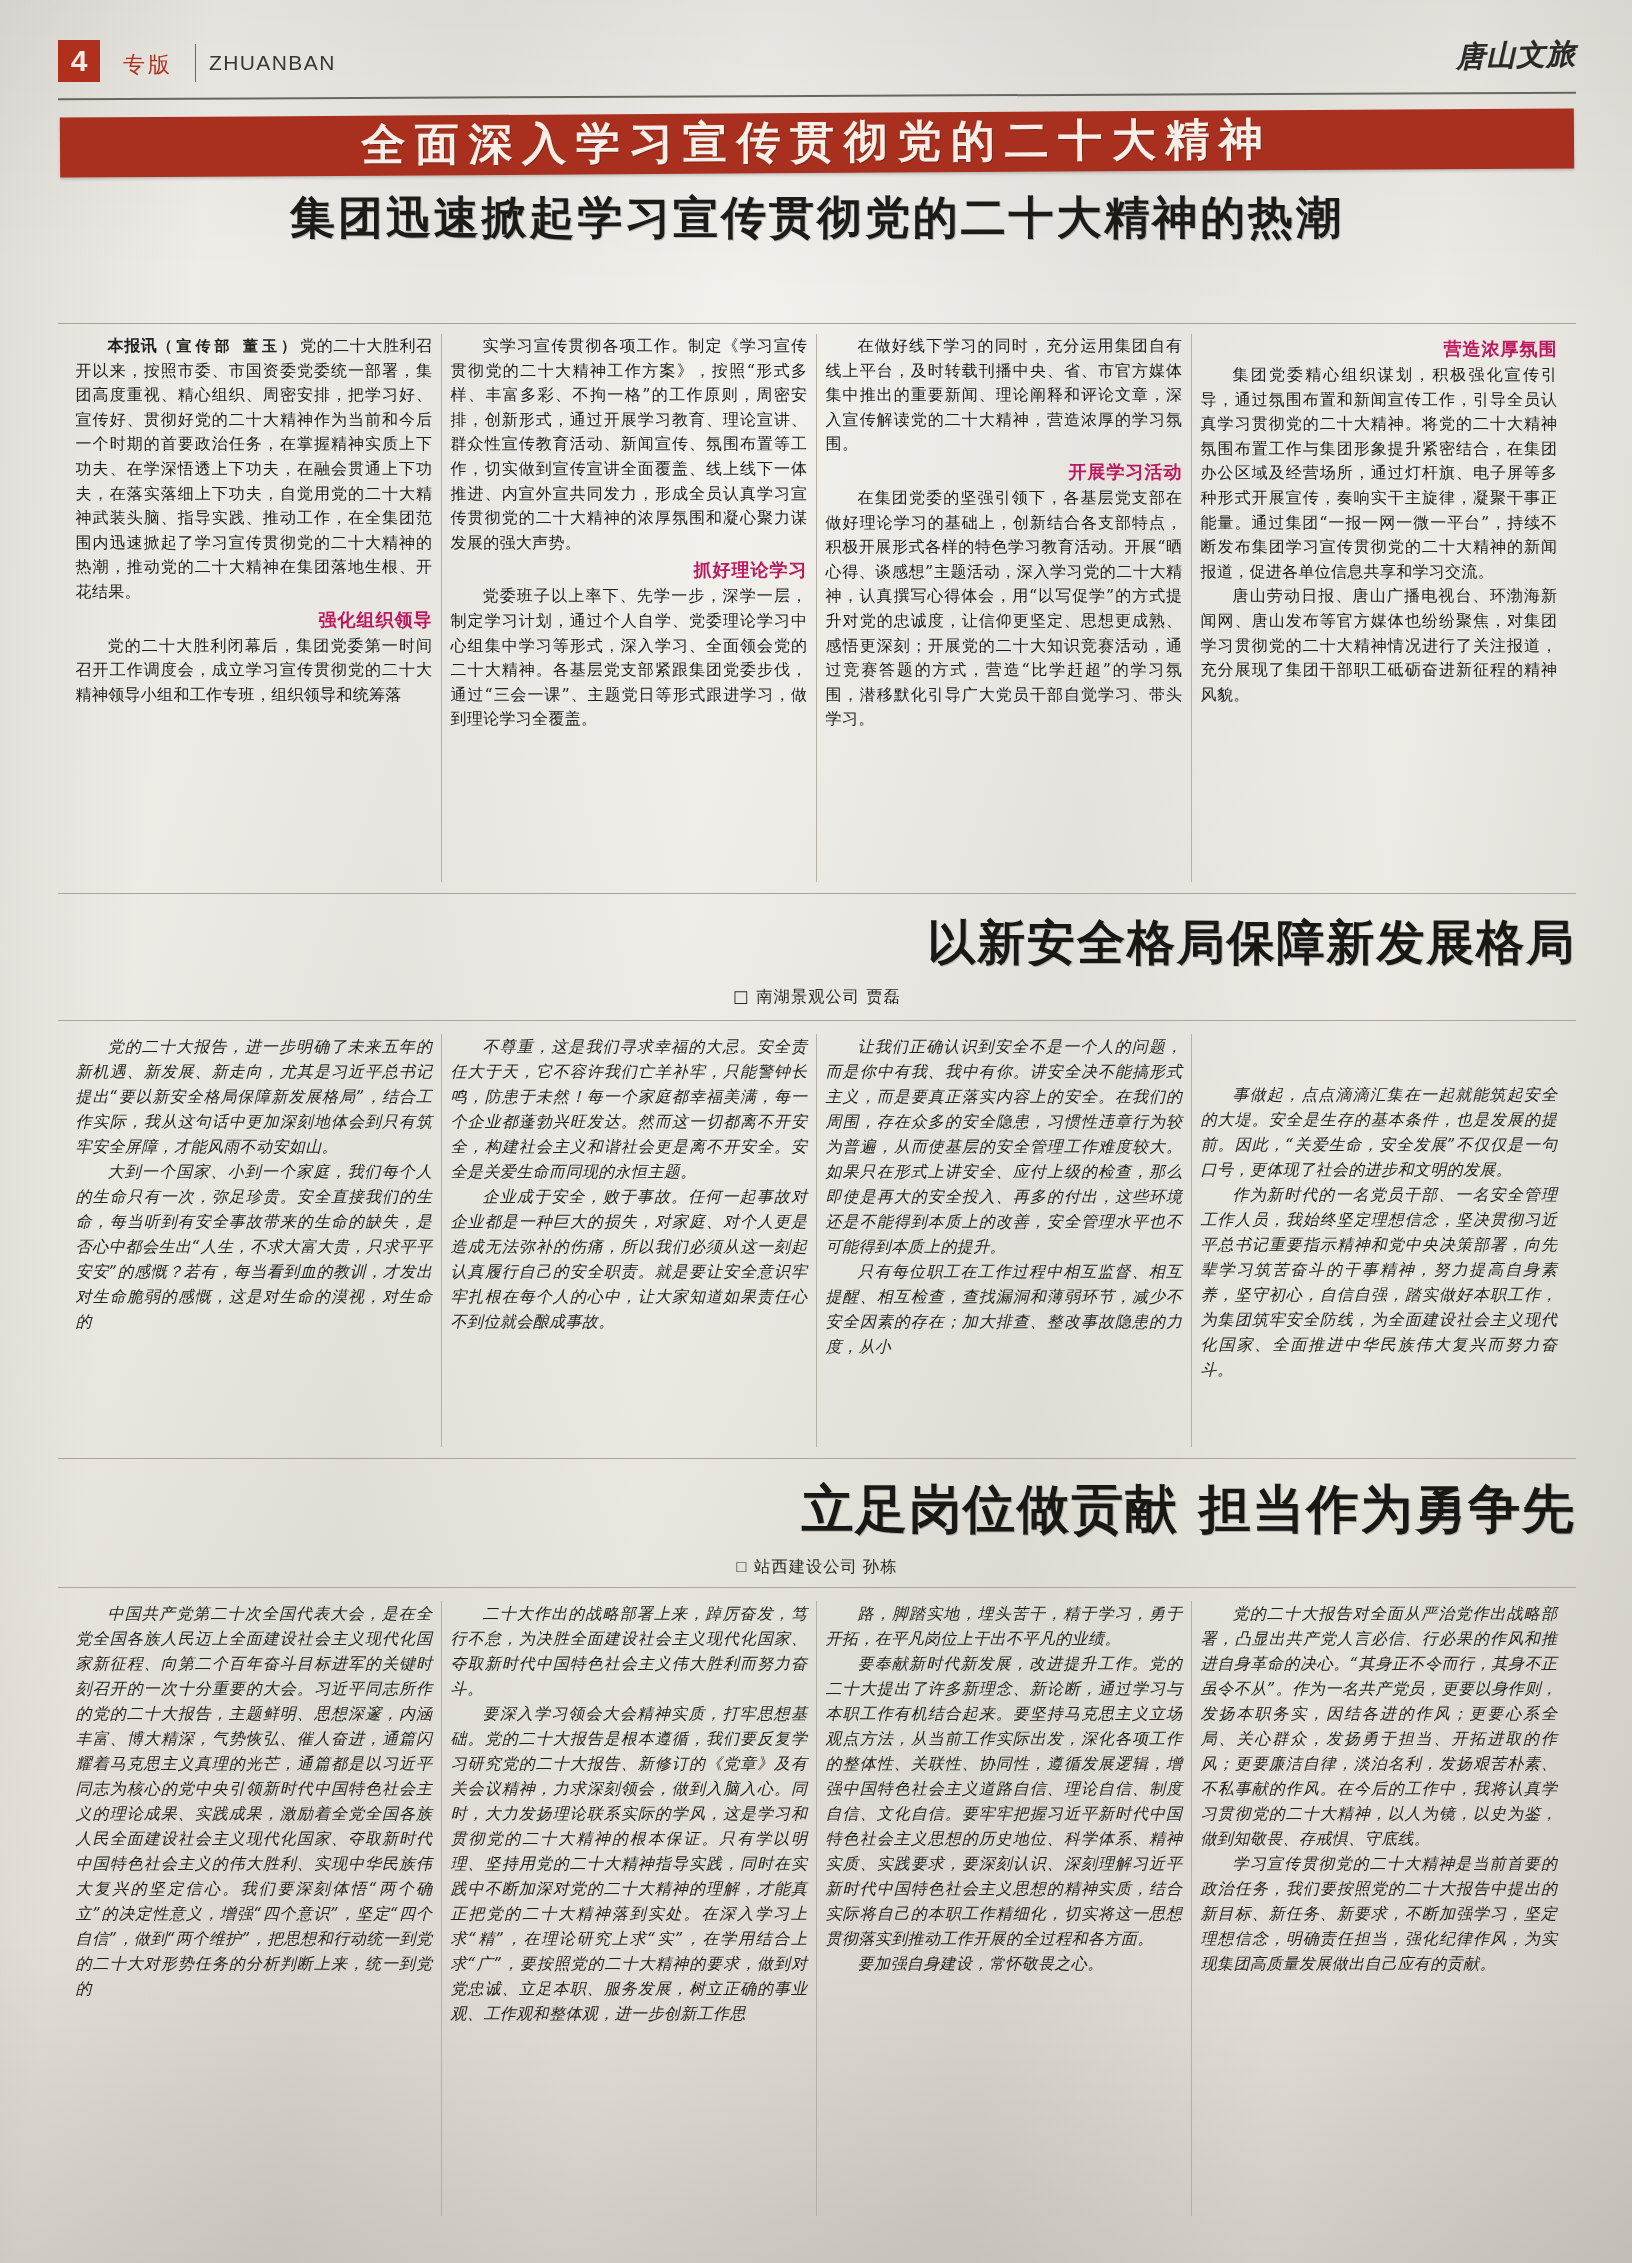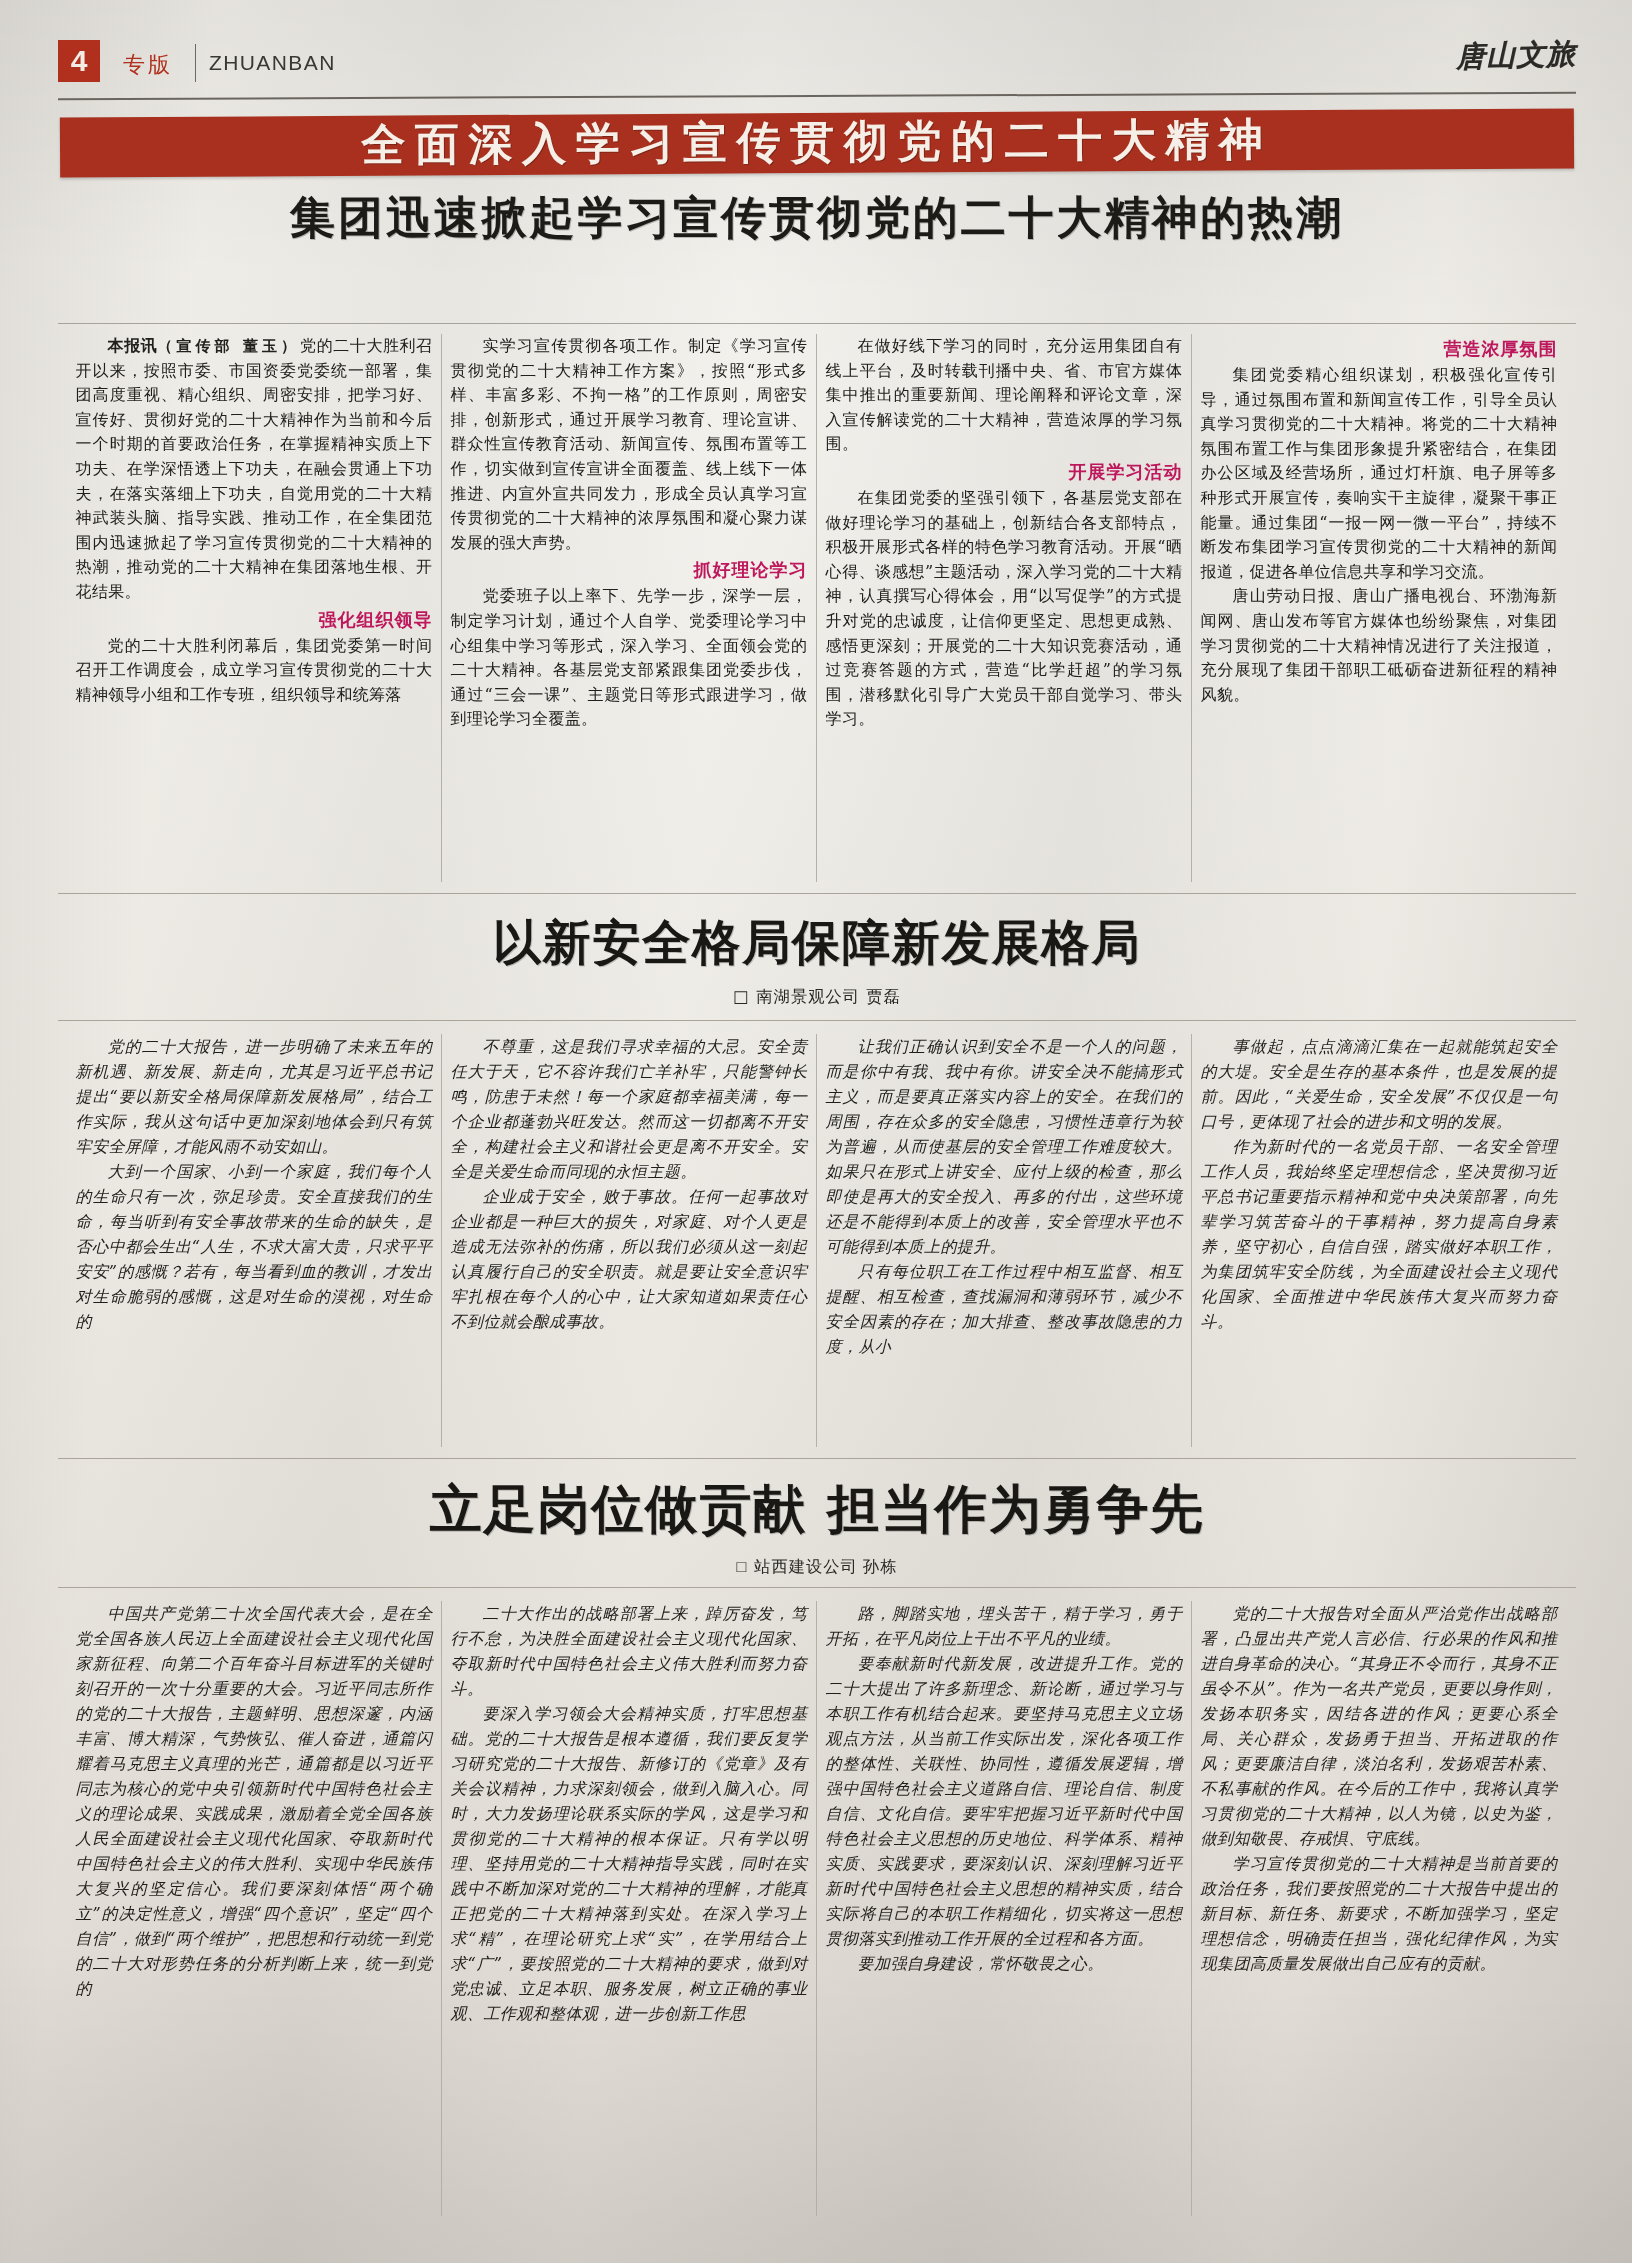--- a/index.html
+++ b/index.html
@@ -108,21 +108,21 @@
     text-align:right;font-weight:700;
     font-size:18px;line-height:29px;letter-spacing:1px;
     margin:3.8px 0 1px 0;text-indent:0 !important;
     color:#be185d;
   }
   .lead{font-weight:700;}
   .lead-sp{font-weight:700;letter-spacing:3.8px;font-size:15px;}
 
   
   .sec-head{
-    position:absolute;text-align:center;width:1518px;left:58px;
+    position:absolute;text-align:right;width:1518px;left:58px;
     font-family:"DejaVu Serif","Liberation Serif",serif;
     font-weight:700;color:#1a1815;
     text-shadow:1px 1px 0 rgba(0,0,0,.2);
   }
   .byline{
     position:absolute;width:1518px;left:58px;text-align:center;
     font-family:"DejaVu Sans","Liberation Sans",sans-serif;
     font-size:16.3px;color:#2a2824;letter-spacing:1px;
   }
   .byline .mark{margin-right:6.7px;}
@@ -217,21 +217,21 @@
         </div>
       </div>
       <div class="colsep"></div>
       <div class="col" style="width: 374px; padding: 0px 8.6px; box-sizing: border-box;">
         <div class="body-kai">
           <p>让我们正确认识到安全不是一个人的问题，而是你中有我、我中有你。讲安全决不能搞形式主义，而是要真正落实内容上的安全。在我们的周围，存在众多的安全隐患，习惯性违章行为较为普遍，从而使基层的安全管理工作难度较大。如果只在形式上讲安全、应付上级的检查，那么即使是再大的安全投入、再多的付出，这些环境还是不能得到本质上的改善，安全管理水平也不可能得到本质上的提升。</p>
           <p>只有每位职工在工作过程中相互监督、相互提醒、相互检查，查找漏洞和薄弱环节，减少不安全因素的存在；加大排查、整改事故隐患的力度，从小</p>
         </div>
       </div>
       <div class="colsep"></div>
-      <div class="col" style="width: 374px; padding: 0px 8.6px; box-sizing: border-box;">
+      <div class="col" style="width: 374px; padding: 0px 8.6px; box-sizing: border-box; margin-top: 48px;">
         <div class="body-kai">
           <p>事做起，点点滴滴汇集在一起就能筑起安全的大堤。安全是生存的基本条件，也是发展的提前。因此，“关爱生命，安全发展”不仅仅是一句口号，更体现了社会的进步和文明的发展。</p>
           <p>作为新时代的一名党员干部、一名安全管理工作人员，我始终坚定理想信念，坚决贯彻习近平总书记重要指示精神和党中央决策部署，向先辈学习筑苦奋斗的干事精神，努力提高自身素养，坚守初心，自信自强，踏实做好本职工作，为集团筑牢安全防线，为全面建设社会主义现代化国家、全面推进中华民族伟大复兴而努力奋斗。</p>
         </div>
       </div>
     </div>
 
   <div class="rule-h" style="top:1458px;"></div>
 
   <div class="sec-head" style="top:1475px;font-size:52px;letter-spacing:1.9px;">立足岗位做贡献  担当作为勇争先</div>

